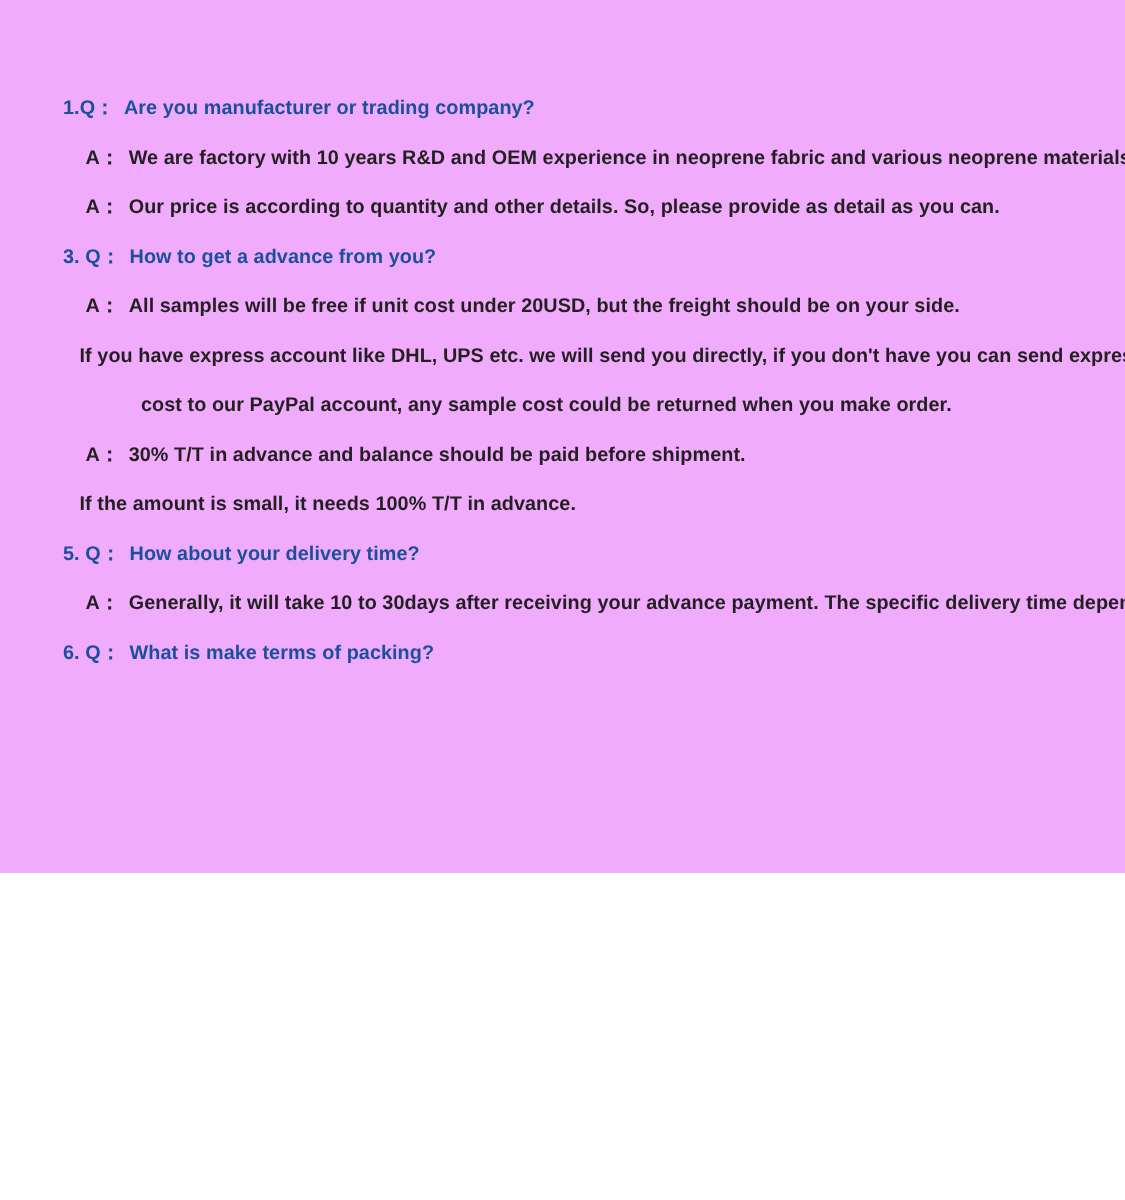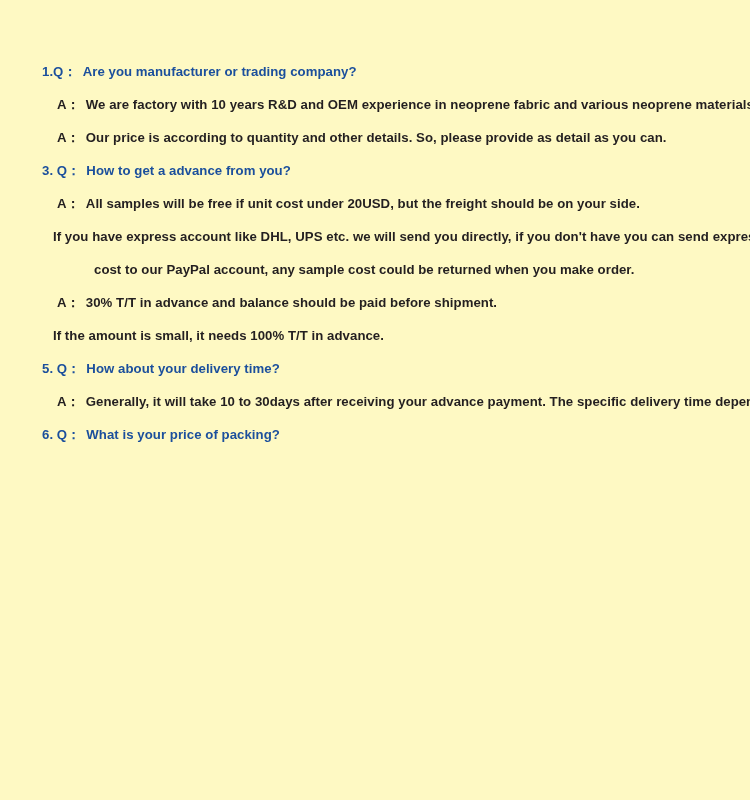--- a/index.html
+++ b/index.html
@@ -10,22 +10,22 @@
     width: 750px;
     height: 800px;
     background: #ffffff;
     font-family: "Liberation Sans", "DejaVu Sans", sans-serif;
     overflow: hidden;
   }
 
   #faq-page {
     position: relative;
     width: 750px;
-    height: 800px;
-    background: #fef9c3;
+    height: 582px;
+    background: #f0abfc;
   }
 
   .faq-list {
     position: absolute;
     top: 55px;
     left: 0;
     width: 750px;
   }
 
   .faq-line {
@@ -80,15 +80,15 @@
       <div class="faq-line answer"><span class="lbl">A：</span><span class="lbl-gap"></span><span class="txt">We are factory with 10 years R&amp;D and OEM experience in neoprene fabric and various neoprene materials products.</span></div>
       <div class="faq-line answer"><span class="lbl">A：</span><span class="lbl-gap"></span><span class="txt">Our price is according to quantity and other details. So, please provide as detail as you can.</span></div>
       <div class="faq-line question"><span class="lbl">3. Q：</span><span class="lbl-gap"></span><span class="txt">How to get a advance from you?</span></div>
       <div class="faq-line answer"><span class="lbl">A：</span><span class="lbl-gap"></span><span class="txt">All samples will be free if unit cost under 20USD, but the freight should be on your side.</span></div>
       <div class="faq-line cont"><span class="txt">If you have express account like DHL, UPS etc. we will send you directly, if you don't have you can send express</span></div>
       <div class="faq-line cont-indent"><span class="txt">cost to our PayPal account, any sample cost could be returned when you make order.</span></div>
       <div class="faq-line answer"><span class="lbl">A：</span><span class="lbl-gap"></span><span class="txt">30% T/T in advance and balance should be paid before shipment.</span></div>
       <div class="faq-line cont"><span class="txt">If the amount is small, it needs 100% T/T in advance.</span></div>
       <div class="faq-line question"><span class="lbl">5. Q：</span><span class="lbl-gap"></span><span class="txt">How about your delivery time?</span></div>
       <div class="faq-line answer"><span class="lbl">A：</span><span class="lbl-gap"></span><span class="txt">Generally, it will take 10 to 30days after receiving your advance payment. The specific delivery time depends on the</span></div>
-      <div class="faq-line question"><span class="lbl">6. Q：</span><span class="lbl-gap"></span><span class="txt">What is your price of packing?</span></div>
+      <div class="faq-line question"><span class="lbl">6. Q：</span><span class="lbl-gap"></span><span class="txt">What is make terms of packing?</span></div>
     </div>
 </div>
 
 </body></html>

